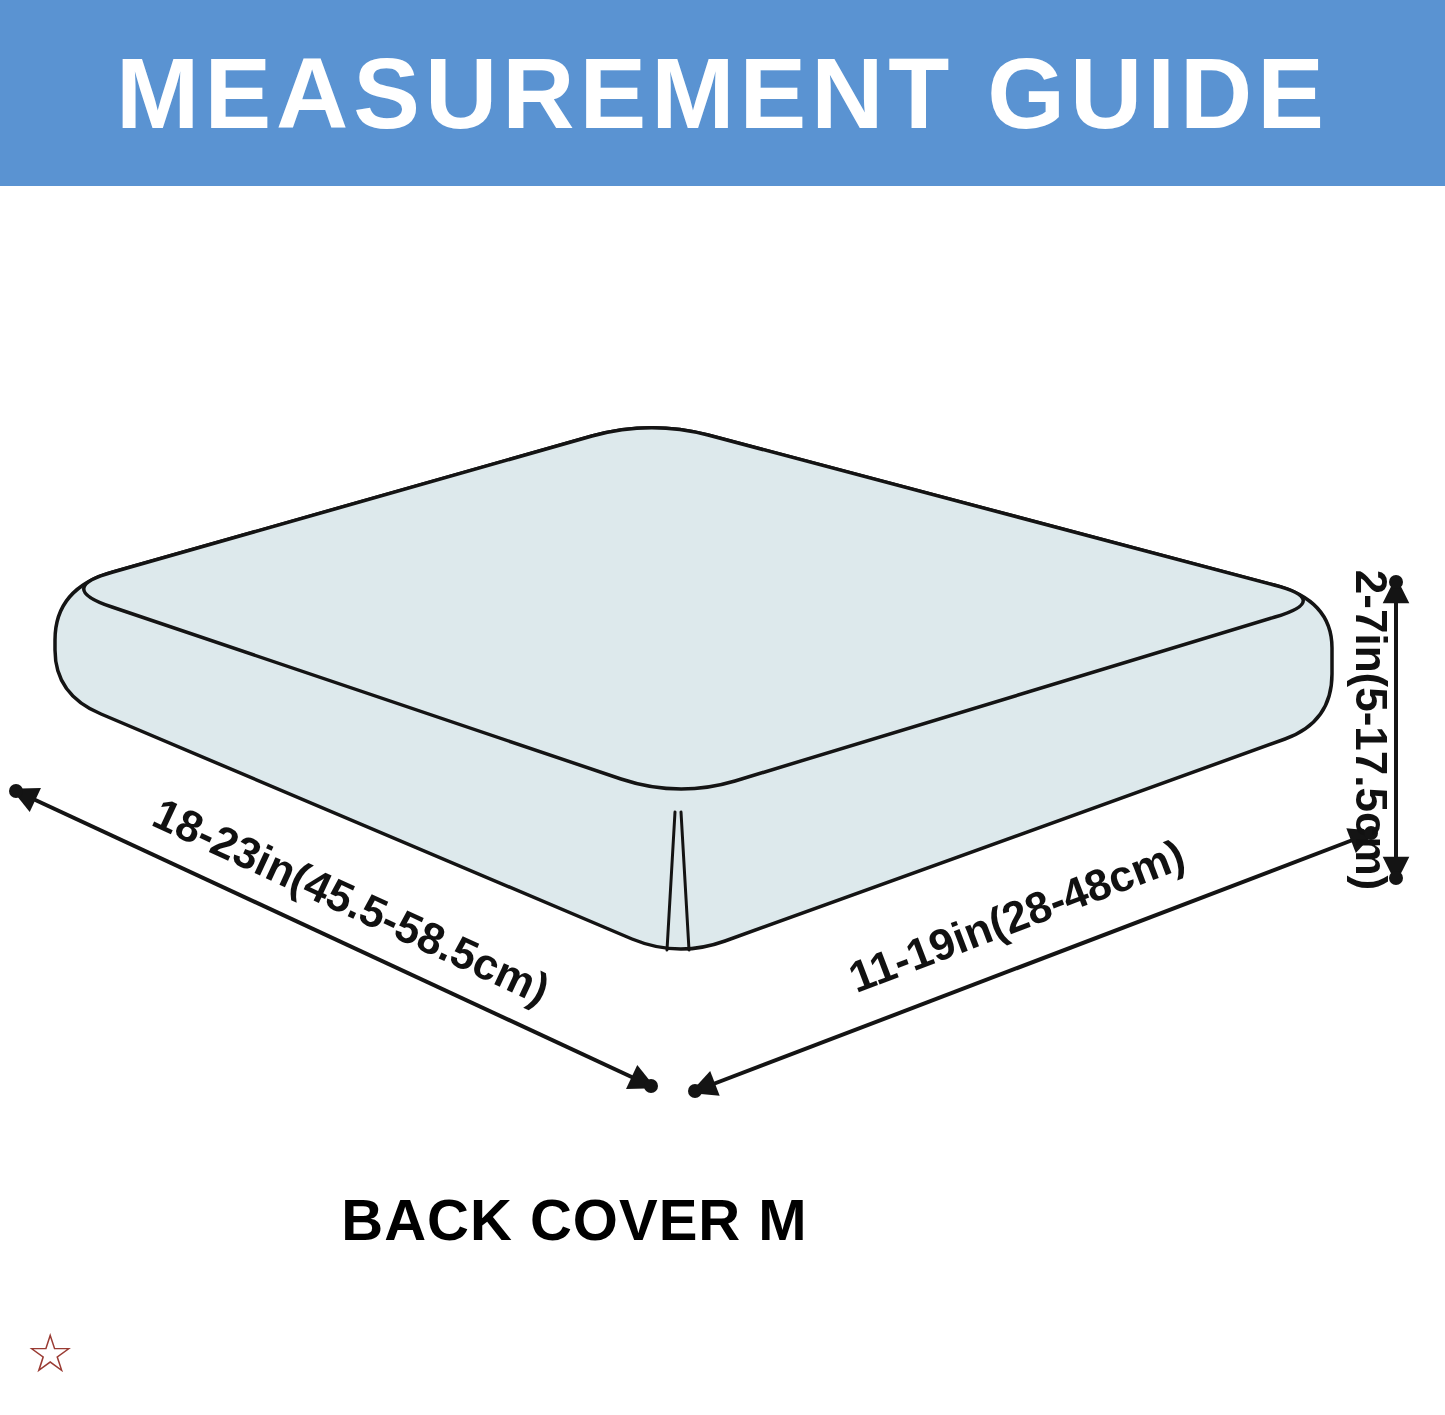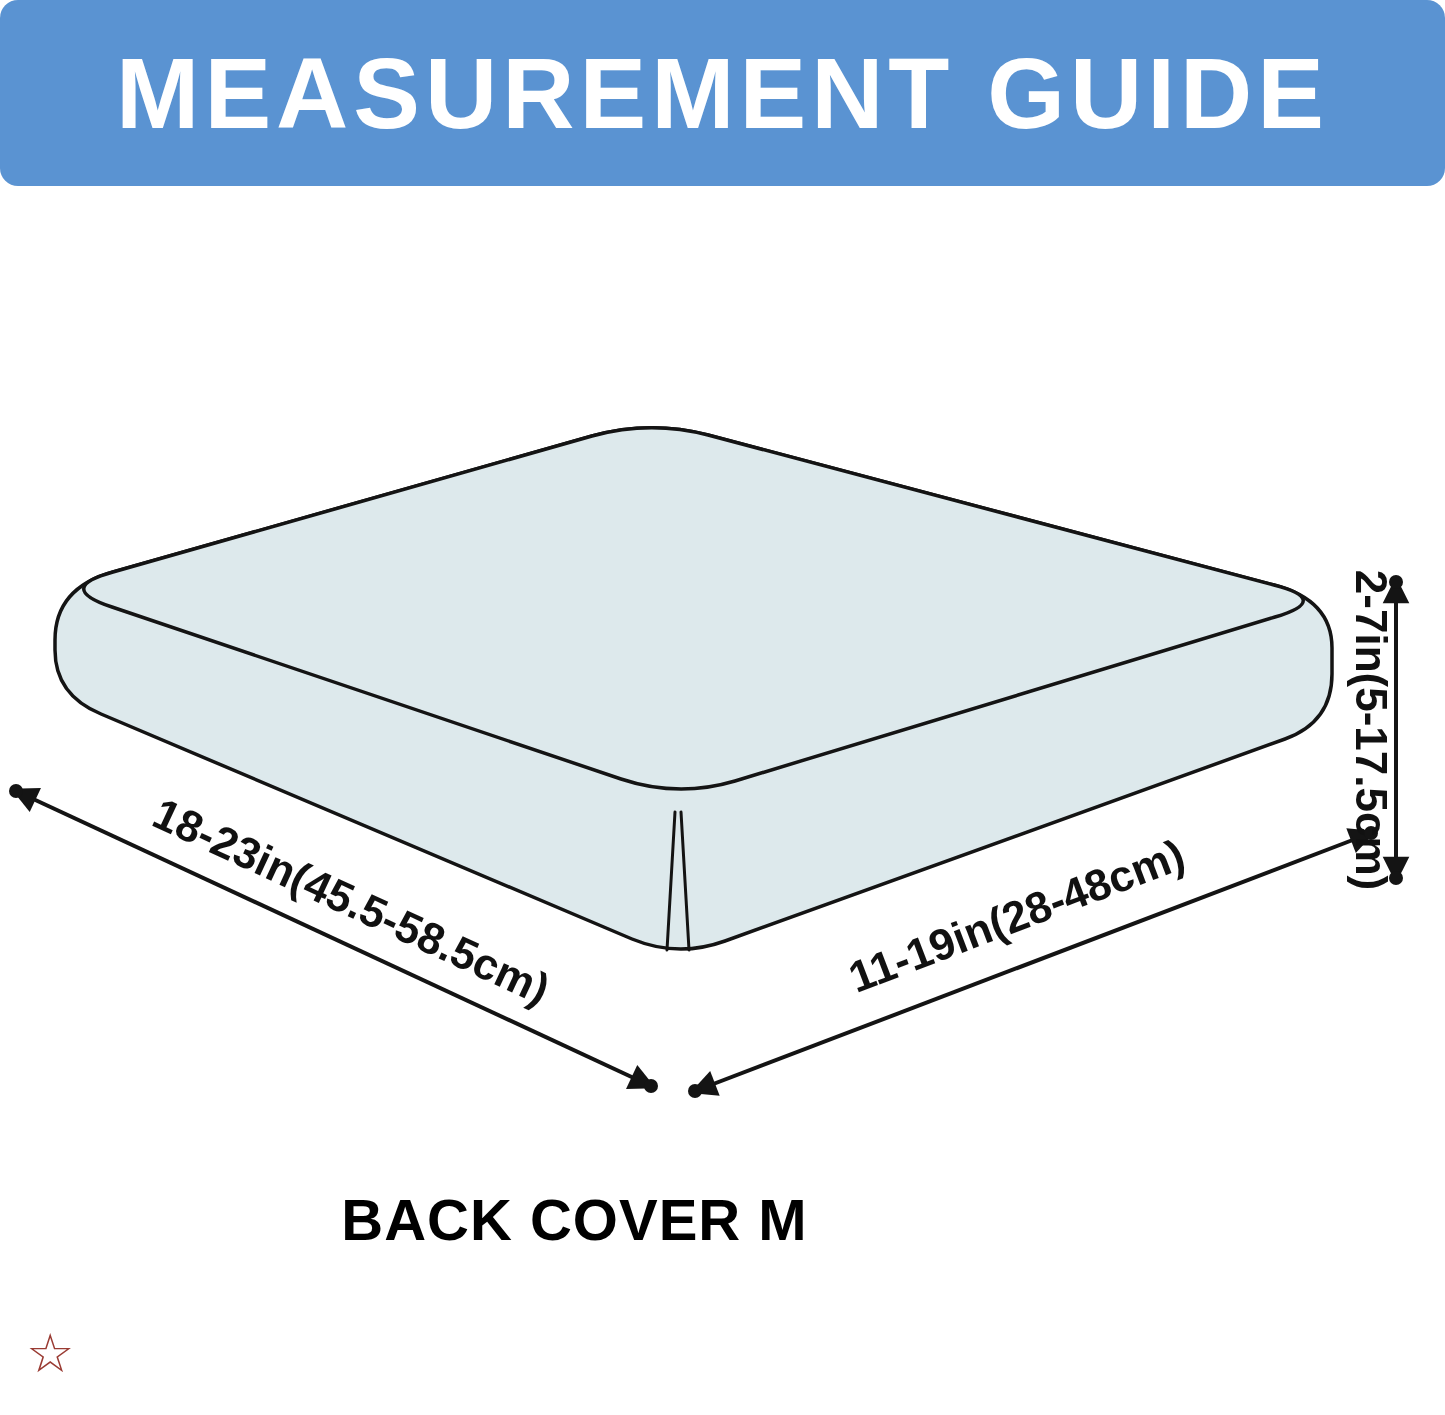--- a/index.html
+++ b/index.html
@@ -7,21 +7,21 @@
     width: 1445px; height: 1415px;
     background: #ffffff;
     font-family: "Liberation Sans", sans-serif;
     position: relative;
     overflow: hidden;
   }
   .banner {
     position: absolute; top: 0; left: 0;
     width: 1445px; height: 186px;
     background: #5a93d2;
-    display: flex; align-items: center; justify-content: center; border-radius: 18px;
+    display: flex; align-items: center; justify-content: center;
   }
   .banner h1 {
     margin: 0;
     color: #ffffff;
     font-size: 100px;
     font-weight: 700;
     letter-spacing: 5px;
     white-space: nowrap;
   }
   svg.diagram { position: absolute; top: 0; left: 0; }

